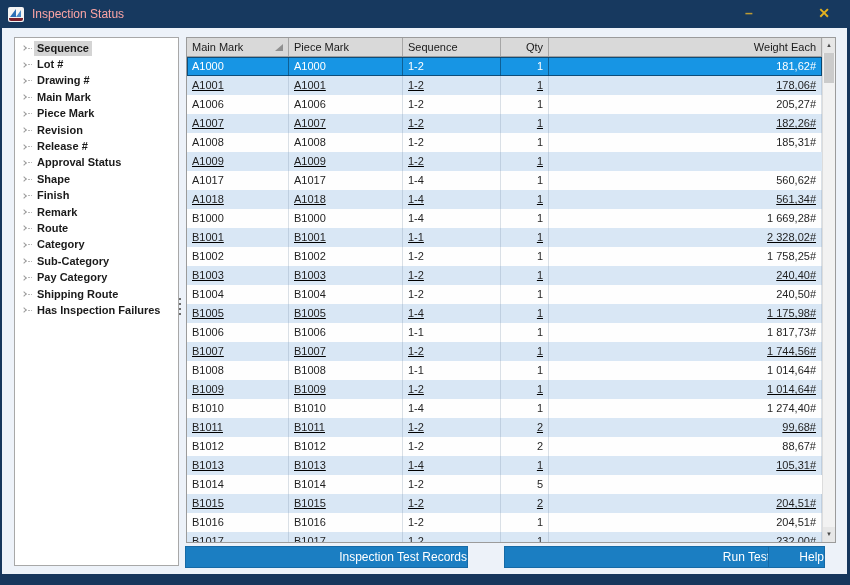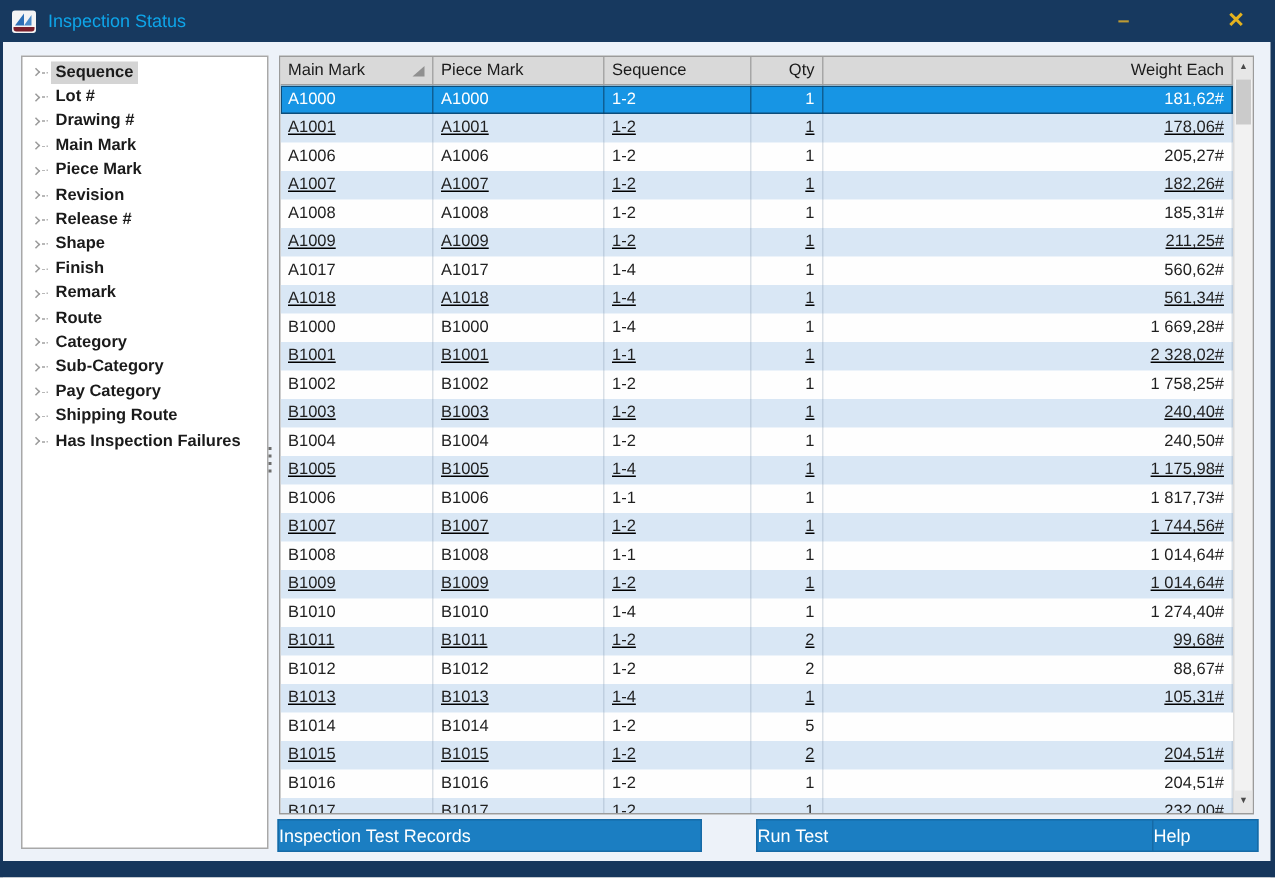--- a/index.html
+++ b/index.html
@@ -6,21 +6,21 @@
   *{box-sizing:border-box;}
   .window{position:relative;width:850px;height:585px;background:#edf2f9;overflow:hidden;
           font-family:"Liberation Sans",sans-serif;}
   
   .titlebar{position:absolute;top:0;left:0;width:850px;height:28px;background:var(--titlebar,#17395f);
             display:flex;align-items:center;}
   .appicon{position:relative;margin-left:8px;width:16px;height:15px;background:#f4f4f4;border-radius:2px;flex:none;}
   .sail1{position:absolute;left:2px;top:2px;width:0;height:0;border-left:6px solid transparent;border-bottom:8px solid #2d6fb5;}
   .sail2{position:absolute;left:8px;top:3px;width:0;height:0;border-left:5px solid transparent;border-bottom:7px solid #4a8bc9;}
   .ibar{position:absolute;left:1px;right:1px;bottom:1px;height:3px;background:#7a1f2b;border-radius:0 0 2px 2px;}
-  .wtitle{color:#0ea5e9;font-size:12px;margin-left:8px;white-space:nowrap;}
+  .wtitle{color:#fca5a5;font-size:12px;margin-left:8px;white-space:nowrap;}
   .winbtn{position:absolute;top:0;height:28px;width:20px;text-align:center;line-height:26px;cursor:default;}
   .minbtn{left:739px;color:#bd9b34;font-size:14px;font-weight:bold;}
   .closebtn{left:814px;color:#e4b21f;font-size:14px;font-weight:bold;}
   
   .edge-left{position:absolute;left:0;top:28px;bottom:0;width:2px;background:#16365c;}
   .edge-right{position:absolute;right:0;top:28px;bottom:0;width:3px;background:#16365c;}
   .edge-bottom{position:absolute;left:0;right:0;bottom:0;height:11px;background:#16365c;}
   
   .sidebar{position:absolute;left:14px;top:37px;width:165px;height:529px;background:#ffffff;
            border:1px solid #a8a8a8;overflow:hidden;padding-top:2px;}
@@ -59,24 +59,24 @@
   
   .vscroll{position:absolute;top:0;right:0;bottom:0;width:13px;background:#f2f2f2;
            border-left:1px solid #dcdcdc;}
   .sbtn{position:absolute;left:0;width:12px;height:15px;background:#e7e7e7;color:#4a4a4a;
         font-size:6px;text-align:center;line-height:15px;}
   .sbtn.up{top:0;}
   .sbtn.down{bottom:0;}
   .sthumb{position:absolute;left:1px;width:10px;top:15px;height:30px;background:#cbcbcb;}
   
   .btn{position:absolute;top:546px;height:22px;background:var(--button,#1b7ec2);color:#ffffff;
-       font-size:12px;text-align:left;line-height:21px;border:1px solid #166aa6;cursor:default;}
+       font-size:12px;text-align:right;line-height:21px;border:1px solid #166aa6;cursor:default;}
   .btn-records{left:185px;width:283px;}
   .btn-runtest{left:504px;width:267px;}
-  .btn-help{left:768px;width:71px;}
+  .btn-help{left:768px;width:57px;}
 </style>
 </head>
 <body>
 
 <div class="window">
 
   <div class="titlebar">
     <span class="appicon">
       <span class="sail1"></span>
       <span class="sail2"></span>
@@ -123,20 +123,25 @@
         <span class="tlabel">Revision</span>
       </div>
       <div class="tree-item">
         <span class="chev"></span>
         <span class="dotline"></span>
         <span class="tlabel">Release #</span>
       </div>
       <div class="tree-item">
         <span class="chev"></span>
         <span class="dotline"></span>
+        <span class="tlabel">Approval Status</span>
+      </div>
+      <div class="tree-item">
+        <span class="chev"></span>
+        <span class="dotline"></span>
         <span class="tlabel">Shape</span>
       </div>
       <div class="tree-item">
         <span class="chev"></span>
         <span class="dotline"></span>
         <span class="tlabel">Finish</span>
       </div>
       <div class="tree-item">
         <span class="chev"></span>
         <span class="dotline"></span>
@@ -223,21 +228,20 @@
           <div class="cell col-1">A1008</div>
           <div class="cell col-2">1-2</div>
           <div class="cell col-3 num">1</div>
           <div class="cell col-4 num">185,31#</div>
         </div>
         <div class="trow alt">
           <div class="cell col-0">A1009</div>
           <div class="cell col-1">A1009</div>
           <div class="cell col-2">1-2</div>
           <div class="cell col-3 num">1</div>
-          <div class="cell col-4 num">211,25#</div>
         </div>
         <div class="trow">
           <div class="cell col-0">A1017</div>
           <div class="cell col-1">A1017</div>
           <div class="cell col-2">1-4</div>
           <div class="cell col-3 num">1</div>
           <div class="cell col-4 num">560,62#</div>
         </div>
         <div class="trow alt">
           <div class="cell col-0">A1018</div>

